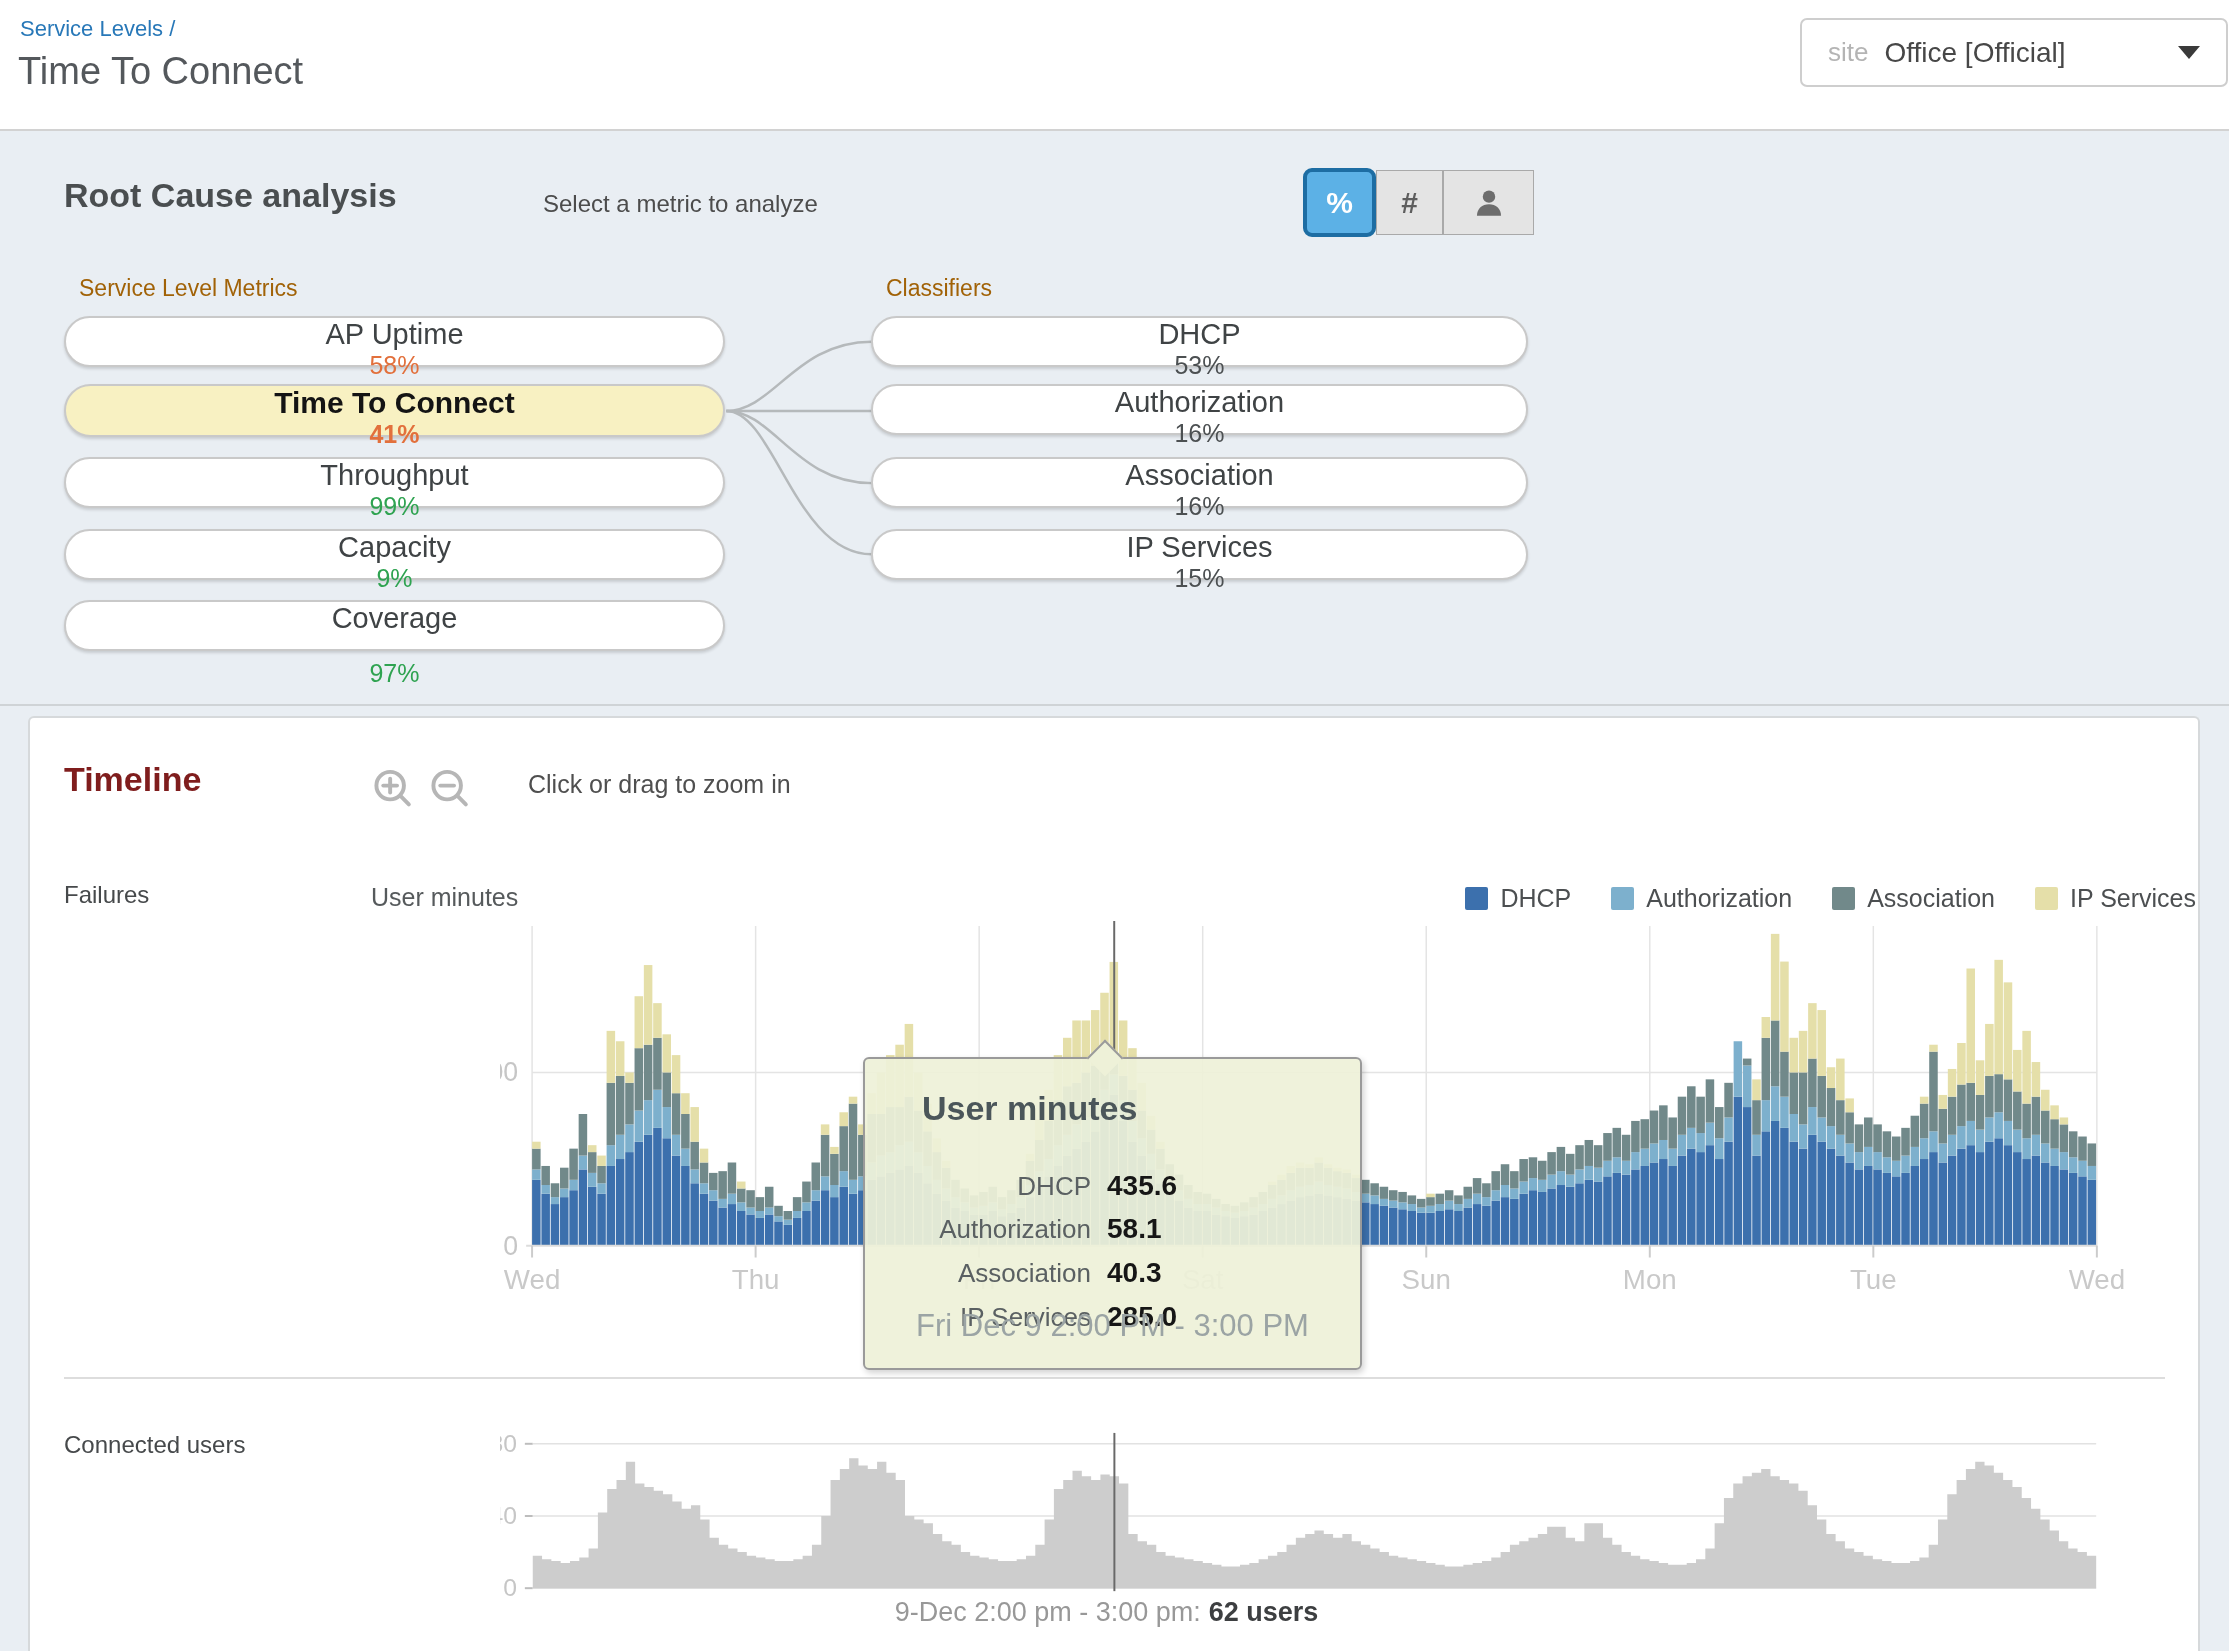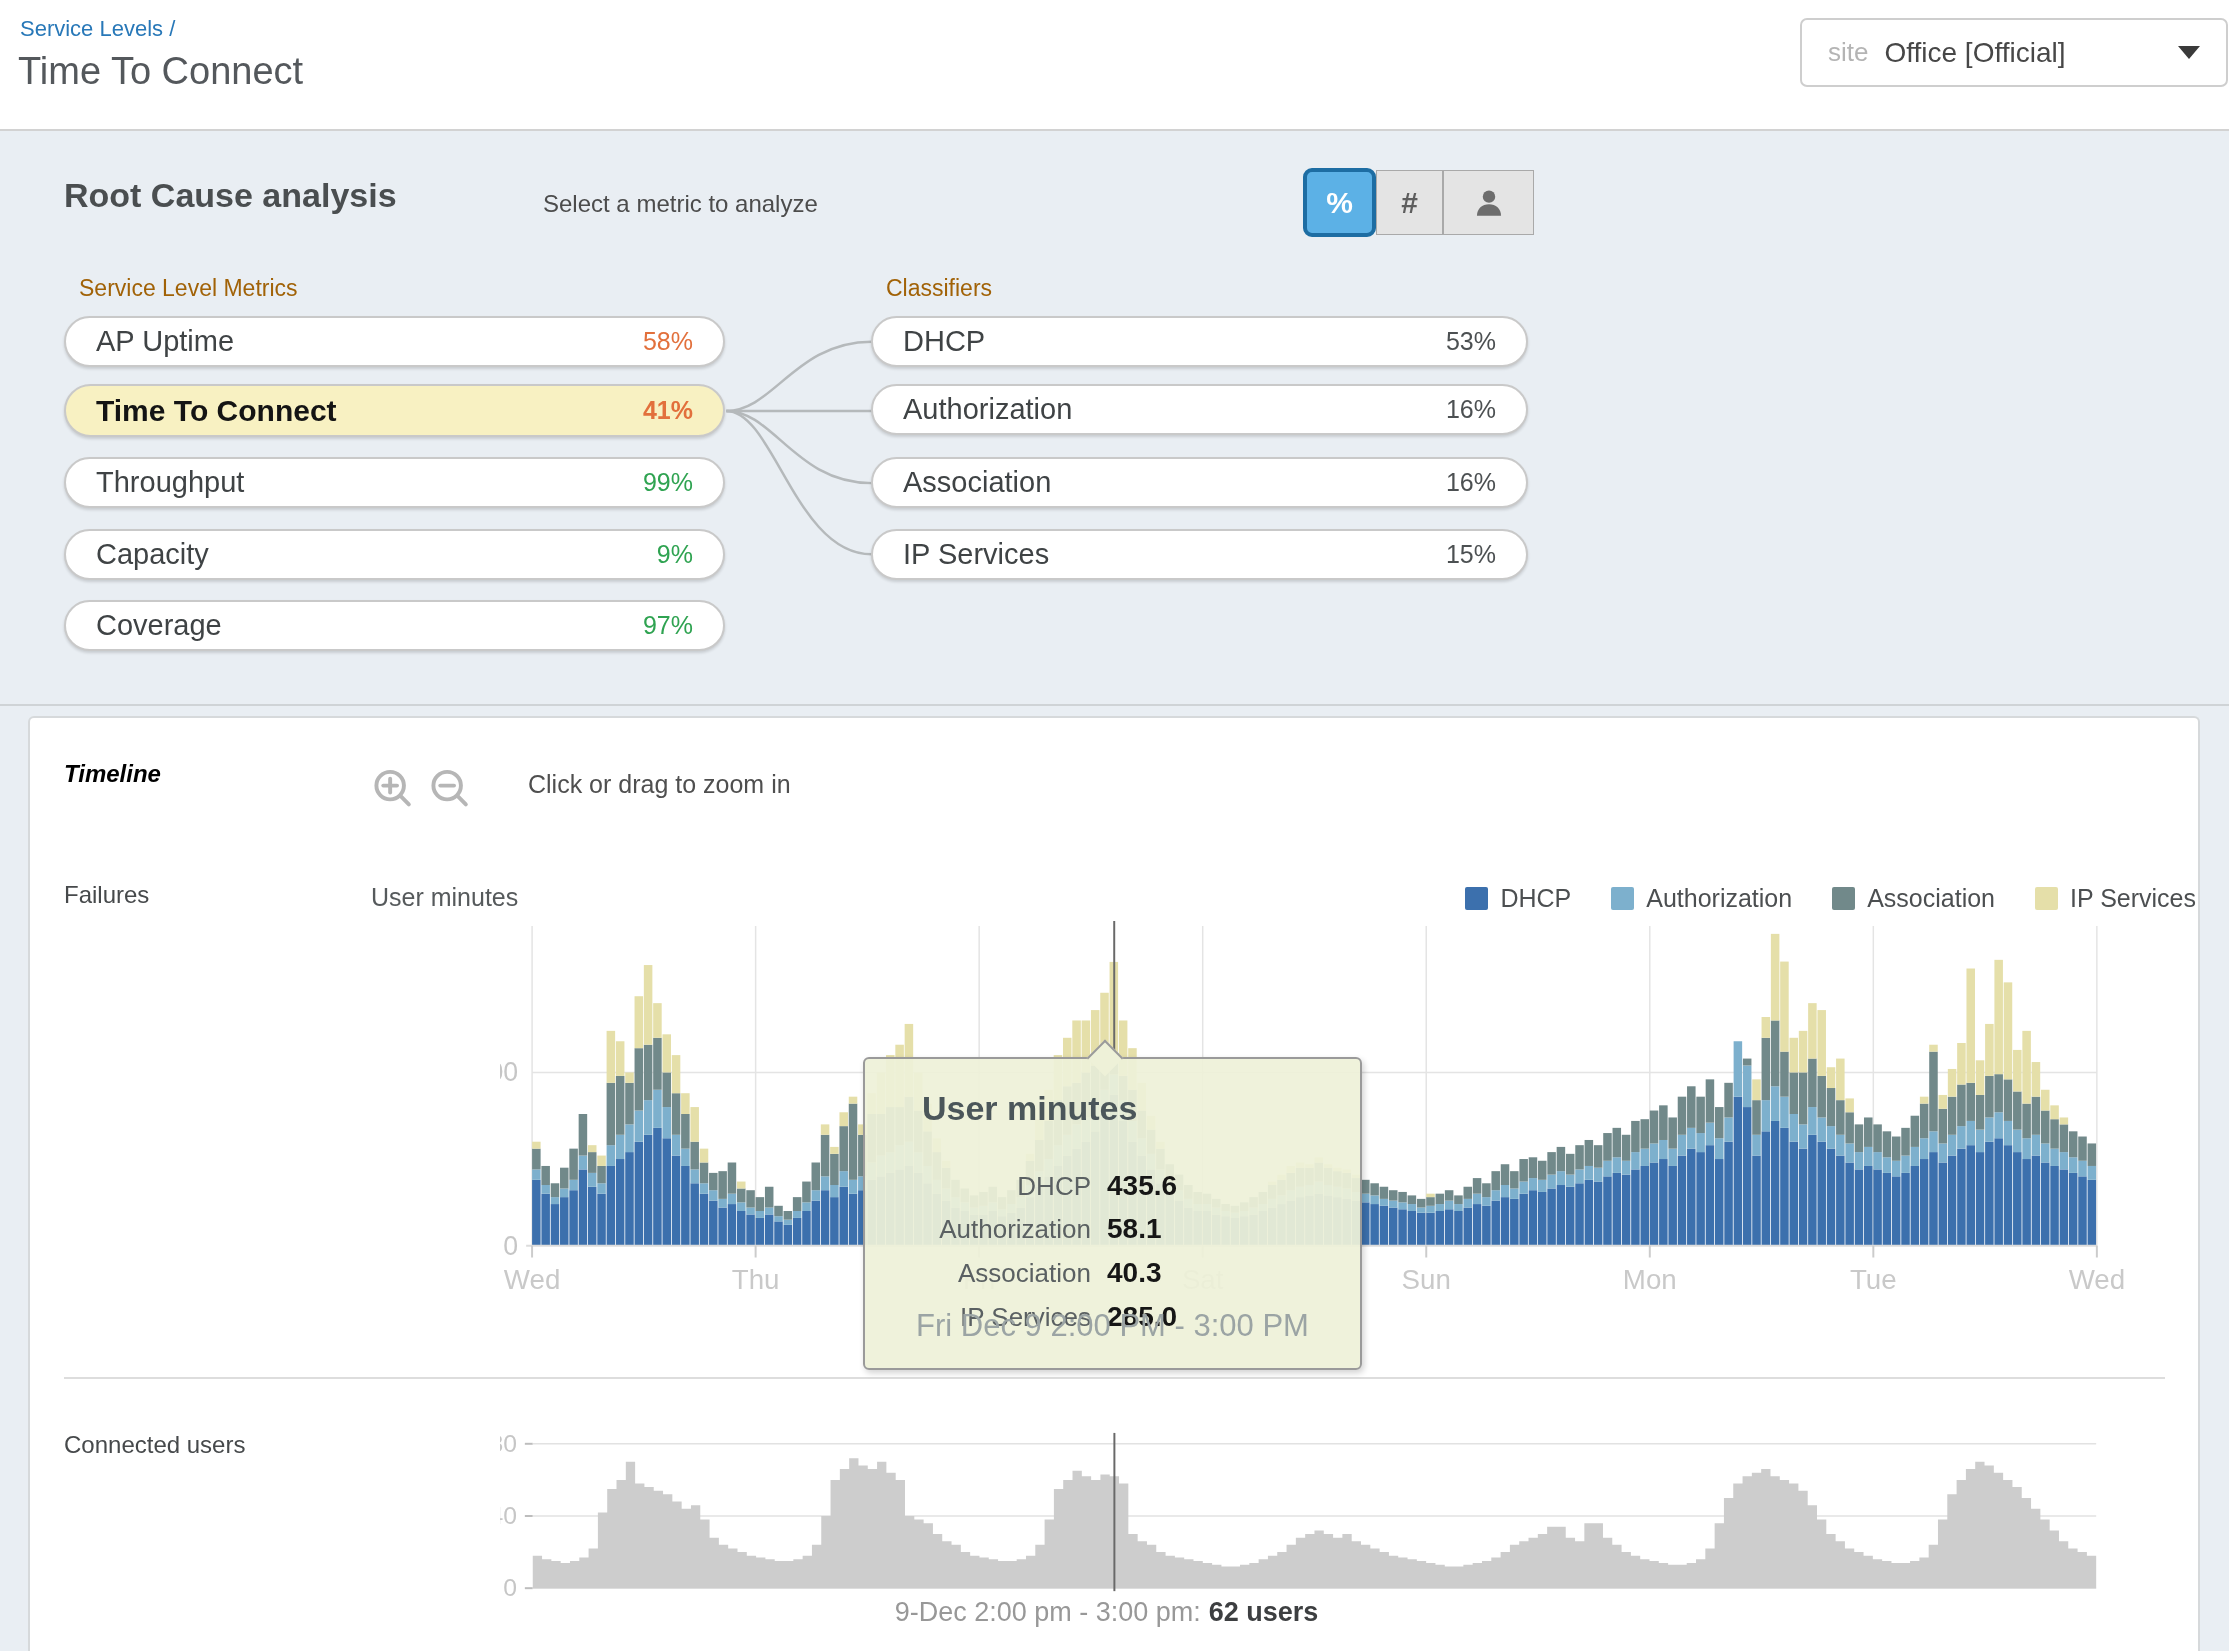--- a/index.html
+++ b/index.html
@@ -30,34 +30,34 @@
   .toggle-group{left:1305px;top:170px;display:flex;align-items:stretch;height:65px;}
   .toggle{background:#e4e4e4;border:1px solid #a9a9a9;width:67px;display:flex;align-items:center;justify-content:center;
     font-size:30px;font-weight:bold;color:#5e5e5e;cursor:pointer;box-sizing:border-box;}
   .toggle.person{width:91px;}
   .toggle.active{background:#5cb1e6;border:4px solid #1d6da3;border-radius:9px;color:#fff;width:73px;z-index:2;margin:-2px 0 -2px -2px;}
   .toggle svg{width:34px;height:34px;fill:#6d6d6d;}
   .col-label{font-size:23px;color:#a16207;}
   .pill{
     height:51px;background:#fff;border:2px solid #c9c9c9;border-radius:28px;
     box-shadow:0 2px 3px rgba(0,0,0,0.14);display:flex;align-items:center;
-    box-sizing:border-box;padding:0 30px;cursor:pointer;
+    box-sizing:border-box;padding:0 30px;cursor:pointer;flex-direction:column;
   }
   .pill .lbl{flex:1;font-size:29px;color:#3f4345;}
   .pill .val{font-size:25px;}
   .pill.selected{background:#f8f1c2;height:53px;}
   .pill.selected .lbl{font-weight:bold;color:#141414;font-size:30px;}
   .pill.selected .val{font-weight:bold;}
   .val.warn{color:#e2703c;}
   .val.good{color:#2fa351;}
   .val.neutral{color:#4c5052;}
   
   .card{left:28px;top:716px;width:2172px;height:936px;background:#fff;
     border:2px solid #d6d9db;border-bottom:none;border-radius:6px 6px 0 0;box-sizing:border-box;}
-  .tl-title{left:64px;top:760px;font-size:24px;font-weight:bold;color:#000000;font-style:italic;}
+  .tl-title{left:64px;top:760px;font-size:34px;font-weight:bold;color:#7f1d1d;}
   .tl-hint{left:528px;top:770px;font-size:25px;color:#4f4f4f;}
   .section-lbl{font-size:24px;color:#46494b;}
   .axis-title{font-size:25px;color:#565a5c;}
   .legend{left:1366px;top:884px;width:830px;display:flex;justify-content:flex-end;gap:40px;}
   .legend-item{display:flex;align-items:center;gap:12px;cursor:pointer;}
   .legend-swatch{width:23px;height:23px;border-radius:2px;}
   .legend-label{font-size:25px;color:#4c4f51;}
   .divider{left:64px;top:1377px;width:2101px;border-top:2px solid #dddddd;}
   
   .tooltip{

